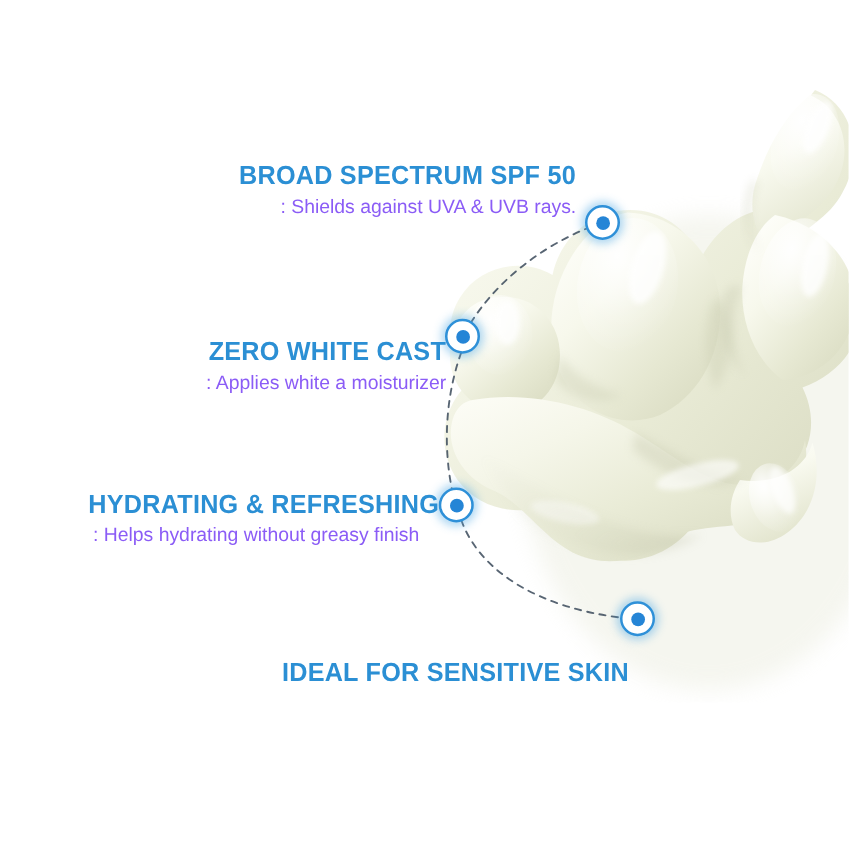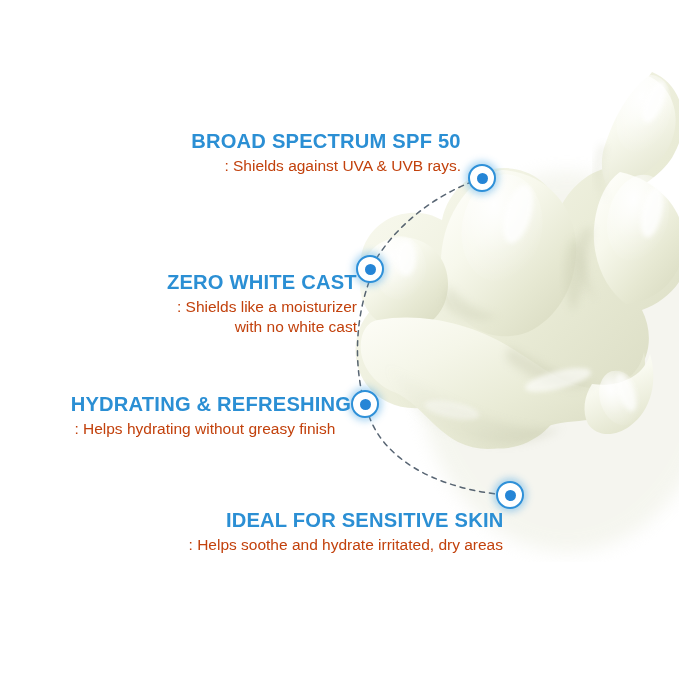--- a/index.html
+++ b/index.html
@@ -75,32 +75,32 @@
     font-weight: bold;
     font-size: 21px;
     letter-spacing: 0.2px;
     line-height: 25px;
     margin: 0;
     font-stretch: condensed;
     transform: scaleX(0.96);
     transform-origin: right center;
   }
   .feature-desc {
-    color: #c2410c;
+    color: #8b5cf6;
     font-size: 15.5px;
     line-height: 20px;
     margin: 3px 0 0 0;
     font-weight: 400;
   }
   .feature-desc .descline { display: block; }
 
   #feature-1 { right: 218px; top: 128px; }
   #feature-2 { right: 322px; top: 269px; }
   #feature-3 { right: 328px; top: 391px; text-align: center; }
-  #feature-4 { right: 176px; top: 507px; }
+  #feature-4 { right: 176px; top: 526px; }
 </style>
 </head>
 <body>
 
 <div id="stage">
 
   <div id="cream-photo">
     <svg width="340" height="500" viewBox="0 0 340 500" xmlns="http://www.w3.org/2000/svg">
       <defs>
         <linearGradient id="creamBodyA" x1="0" y1="0" x2="1" y2="1">
@@ -244,32 +244,28 @@
   <div class="feature" id="feature-1">
     <p class="feature-title">BROAD SPECTRUM SPF 50</p>
     <p class="feature-desc">
       <span class="descline">: Shields against UVA &amp; UVB rays.</span>
     </p>
   </div>
 
   <div class="feature" id="feature-2">
     <p class="feature-title">ZERO WHITE CAST</p>
     <p class="feature-desc">
-      <span class="descline">: Shields like a moisturizer</span>
-      <span class="descline">with no white cast</span>
+      <span class="descline">: Applies white a moisturizer</span>
     </p>
   </div>
 
   <div class="feature" id="feature-3">
     <p class="feature-title">HYDRATING &amp; REFRESHING</p>
     <p class="feature-desc">
       <span class="descline">: Helps hydrating without greasy finish</span>
     </p>
   </div>
 
   <div class="feature" id="feature-4">
     <p class="feature-title">IDEAL FOR SENSITIVE SKIN</p>
-    <p class="feature-desc">
-      <span class="descline">: Helps soothe and hydrate irritated, dry areas</span>
-    </p>
   </div>
 
 </div>
 
 </body></html>

